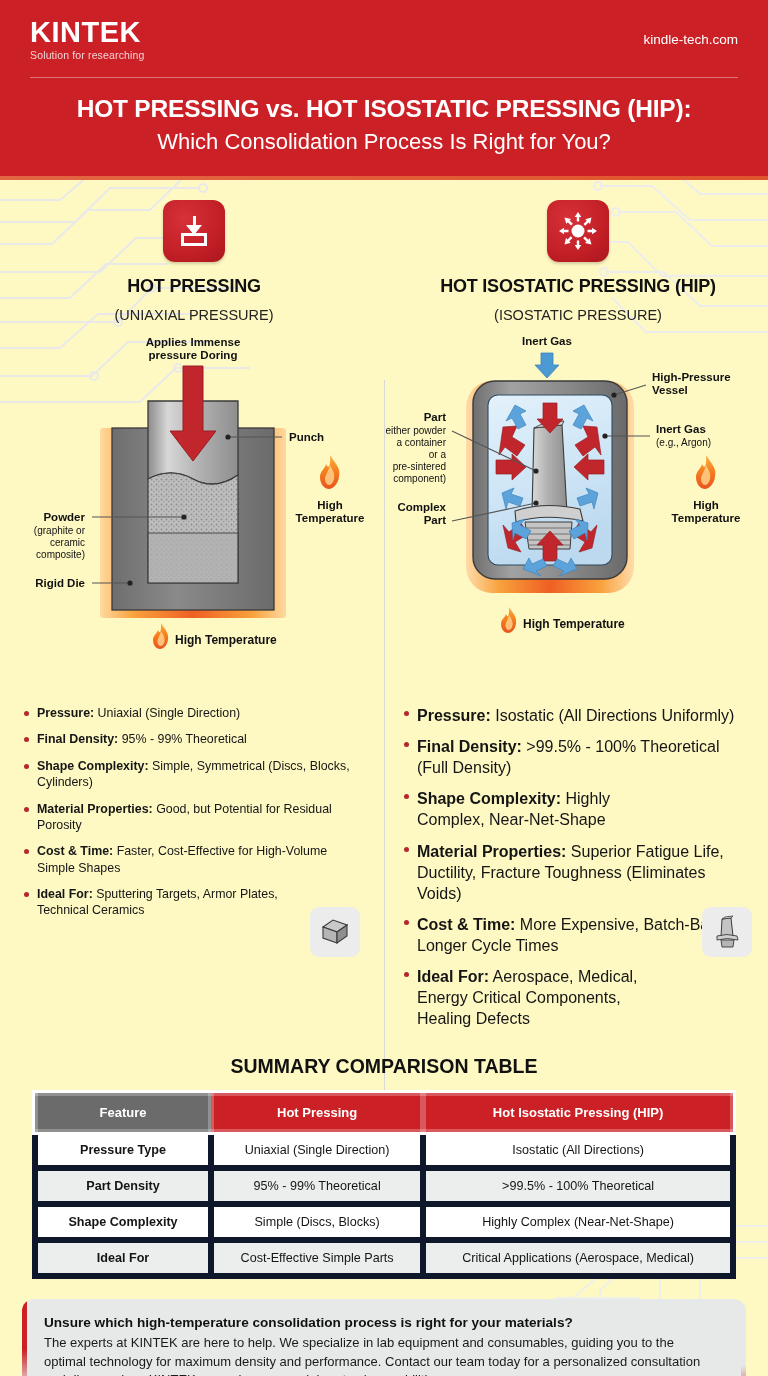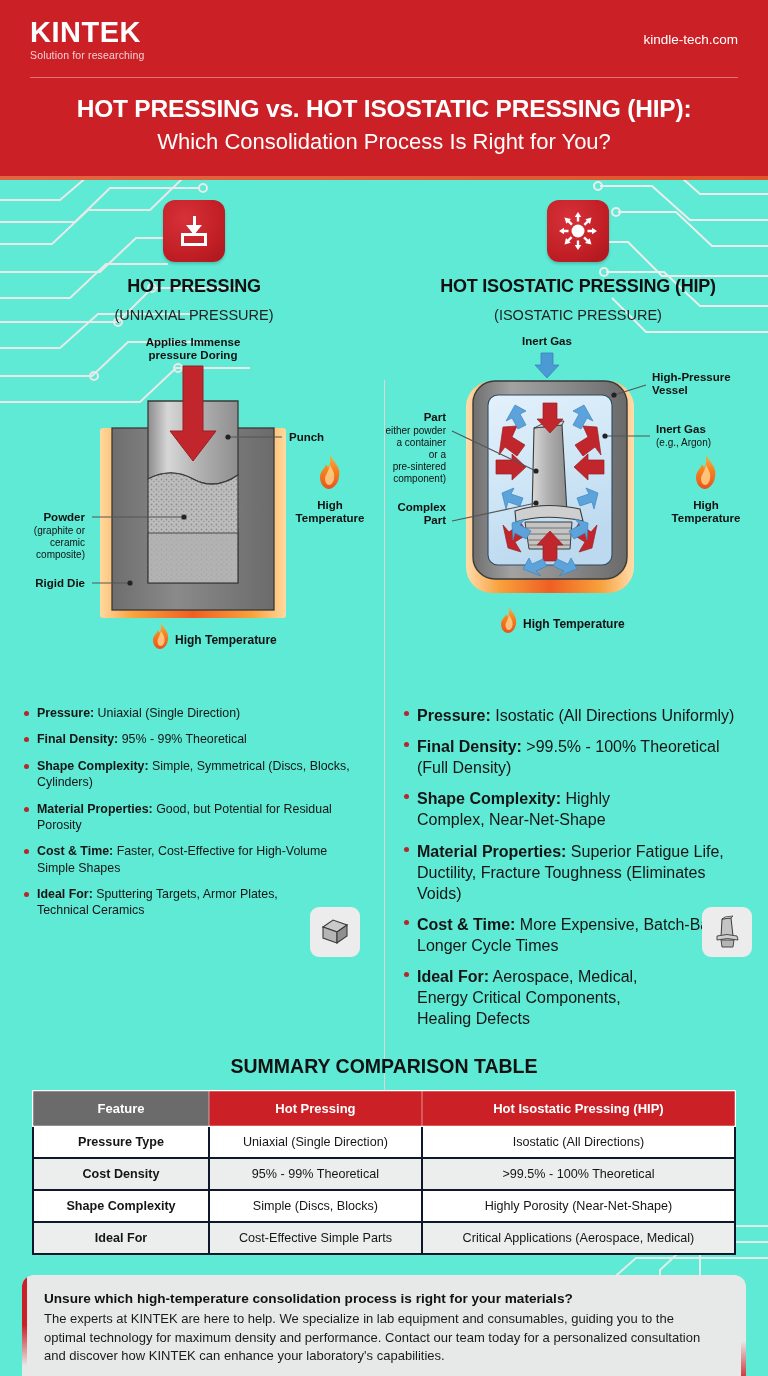--- a/index.html
+++ b/index.html
@@ -2,21 +2,21 @@
 <html><head>
 <meta charset="utf-8">
 <style>
   * { box-sizing: border-box; margin: 0; padding: 0; }
   html, body {
     width: 768px; height: 1376px;
     font-family: "Liberation Sans", sans-serif;
     background: #ffffff;
     overflow: hidden;
   }
-  .page { position: relative; width: 768px; height: 1376px; background: #5eead4; }
+  .page { position: relative; width: 768px; height: 1376px; background: #fef9c3; }
 
   
   .header {
     position: relative;
     height: 180px;
     background: #cb2026;
     padding: 18px 30px 0 30px;
     overflow: hidden;
   }
   .header::after{
@@ -93,21 +93,21 @@
   .table-title {
     text-align:center; font-weight:bold; font-size:19.5px; color:#111;
     margin-top:16px; position:relative; z-index:2;
   }
   table.cmp {
     width:704px; margin:12px auto 0 auto; border-collapse:collapse;
     position:relative; z-index:2; background:#fff;
     border:1px solid #cfcfcf;
   }
   table.cmp th, table.cmp td {
-    border:2px solid #0f172a; text-align:center; padding:8px 6px;
+    border:6px solid #0f172a; text-align:center; padding:8px 6px;
     font-size:12.6px; color:#151515;
   }
   table.cmp thead th { color:#fff; font-weight:bold; font-size:13px; padding:9px 6px; border-color:rgba(255,255,255,.25);}
   table.cmp thead th.feat { background:#6b6b6b; width:176px; }
   table.cmp thead th.hp   { background:#cb2026; }
   table.cmp thead th.hip  { background:#cb2026; }
   table.cmp tbody td:first-child { font-weight:bold; }
   table.cmp tbody tr:nth-child(even) td { background:#eceeee; }
   table.cmp tbody tr:nth-child(odd)  td { background:#ffffff; }
 
@@ -512,28 +512,28 @@
         <th class="hip">Hot Isostatic Pressing (HIP)</th>
       </tr>
     </thead>
     <tbody>
       <tr>
         <td>Pressure Type</td>
         <td>Uniaxial (Single Direction)</td>
         <td>Isostatic (All Directions)</td>
       </tr>
       <tr>
-        <td>Cost Density</td>
+        <td>Part Density</td>
         <td>95% - 99% Theoretical</td>
         <td>&gt;99.5% - 100% Theoretical</td>
       </tr>
       <tr>
         <td>Shape Complexity</td>
         <td>Simple (Discs, Blocks)</td>
-        <td>Highly Porosity (Near-Net-Shape)</td>
+        <td>Highly Complex (Near-Net-Shape)</td>
       </tr>
       <tr>
         <td>Ideal For</td>
         <td>Cost-Effective Simple Parts</td>
         <td>Critical Applications (Aerospace, Medical)</td>
       </tr>
     </tbody>
   </table>
 
   <div class="cta-wrap">

